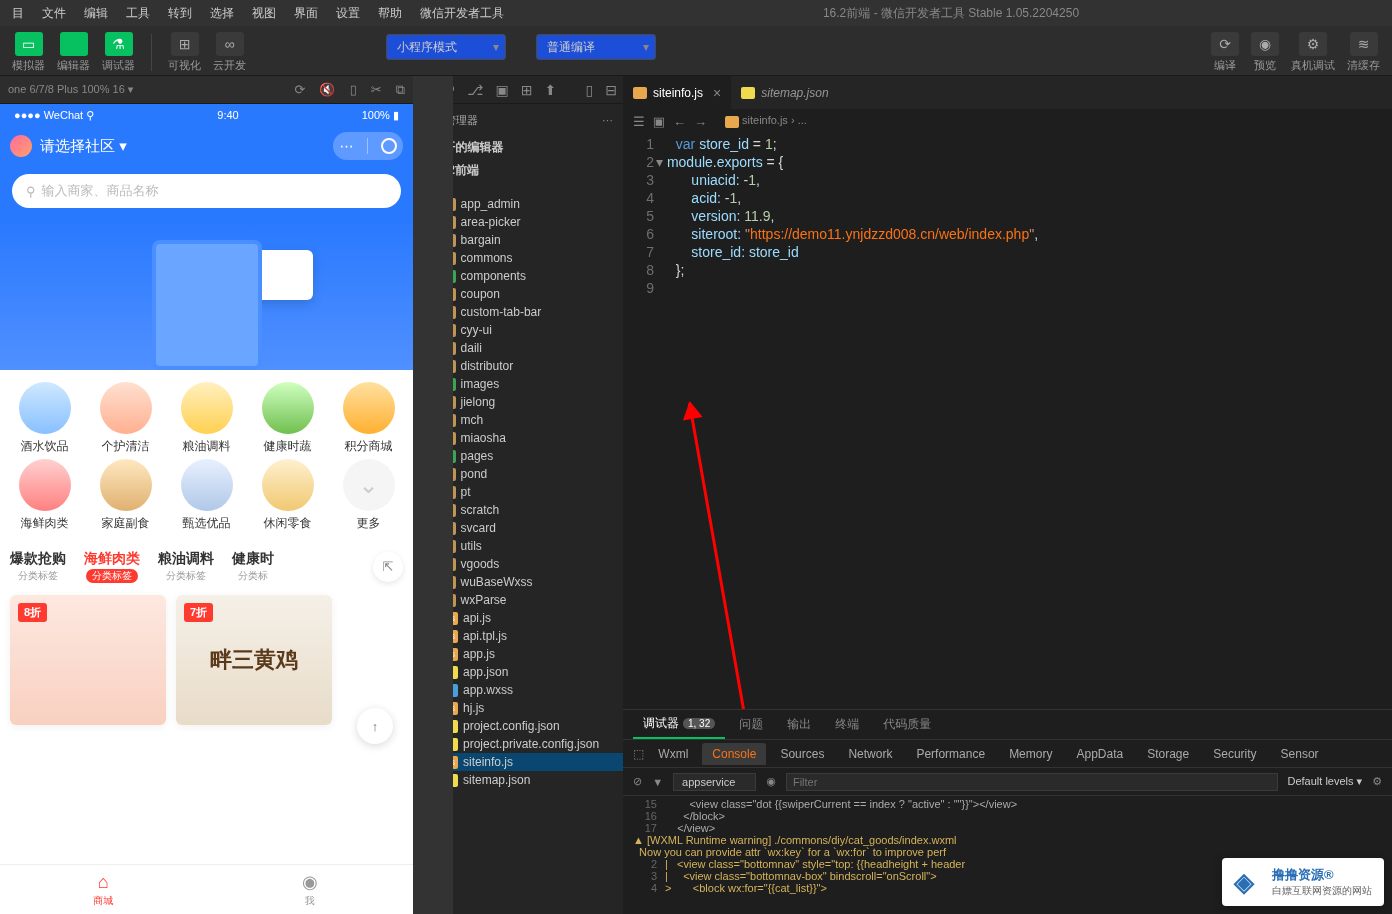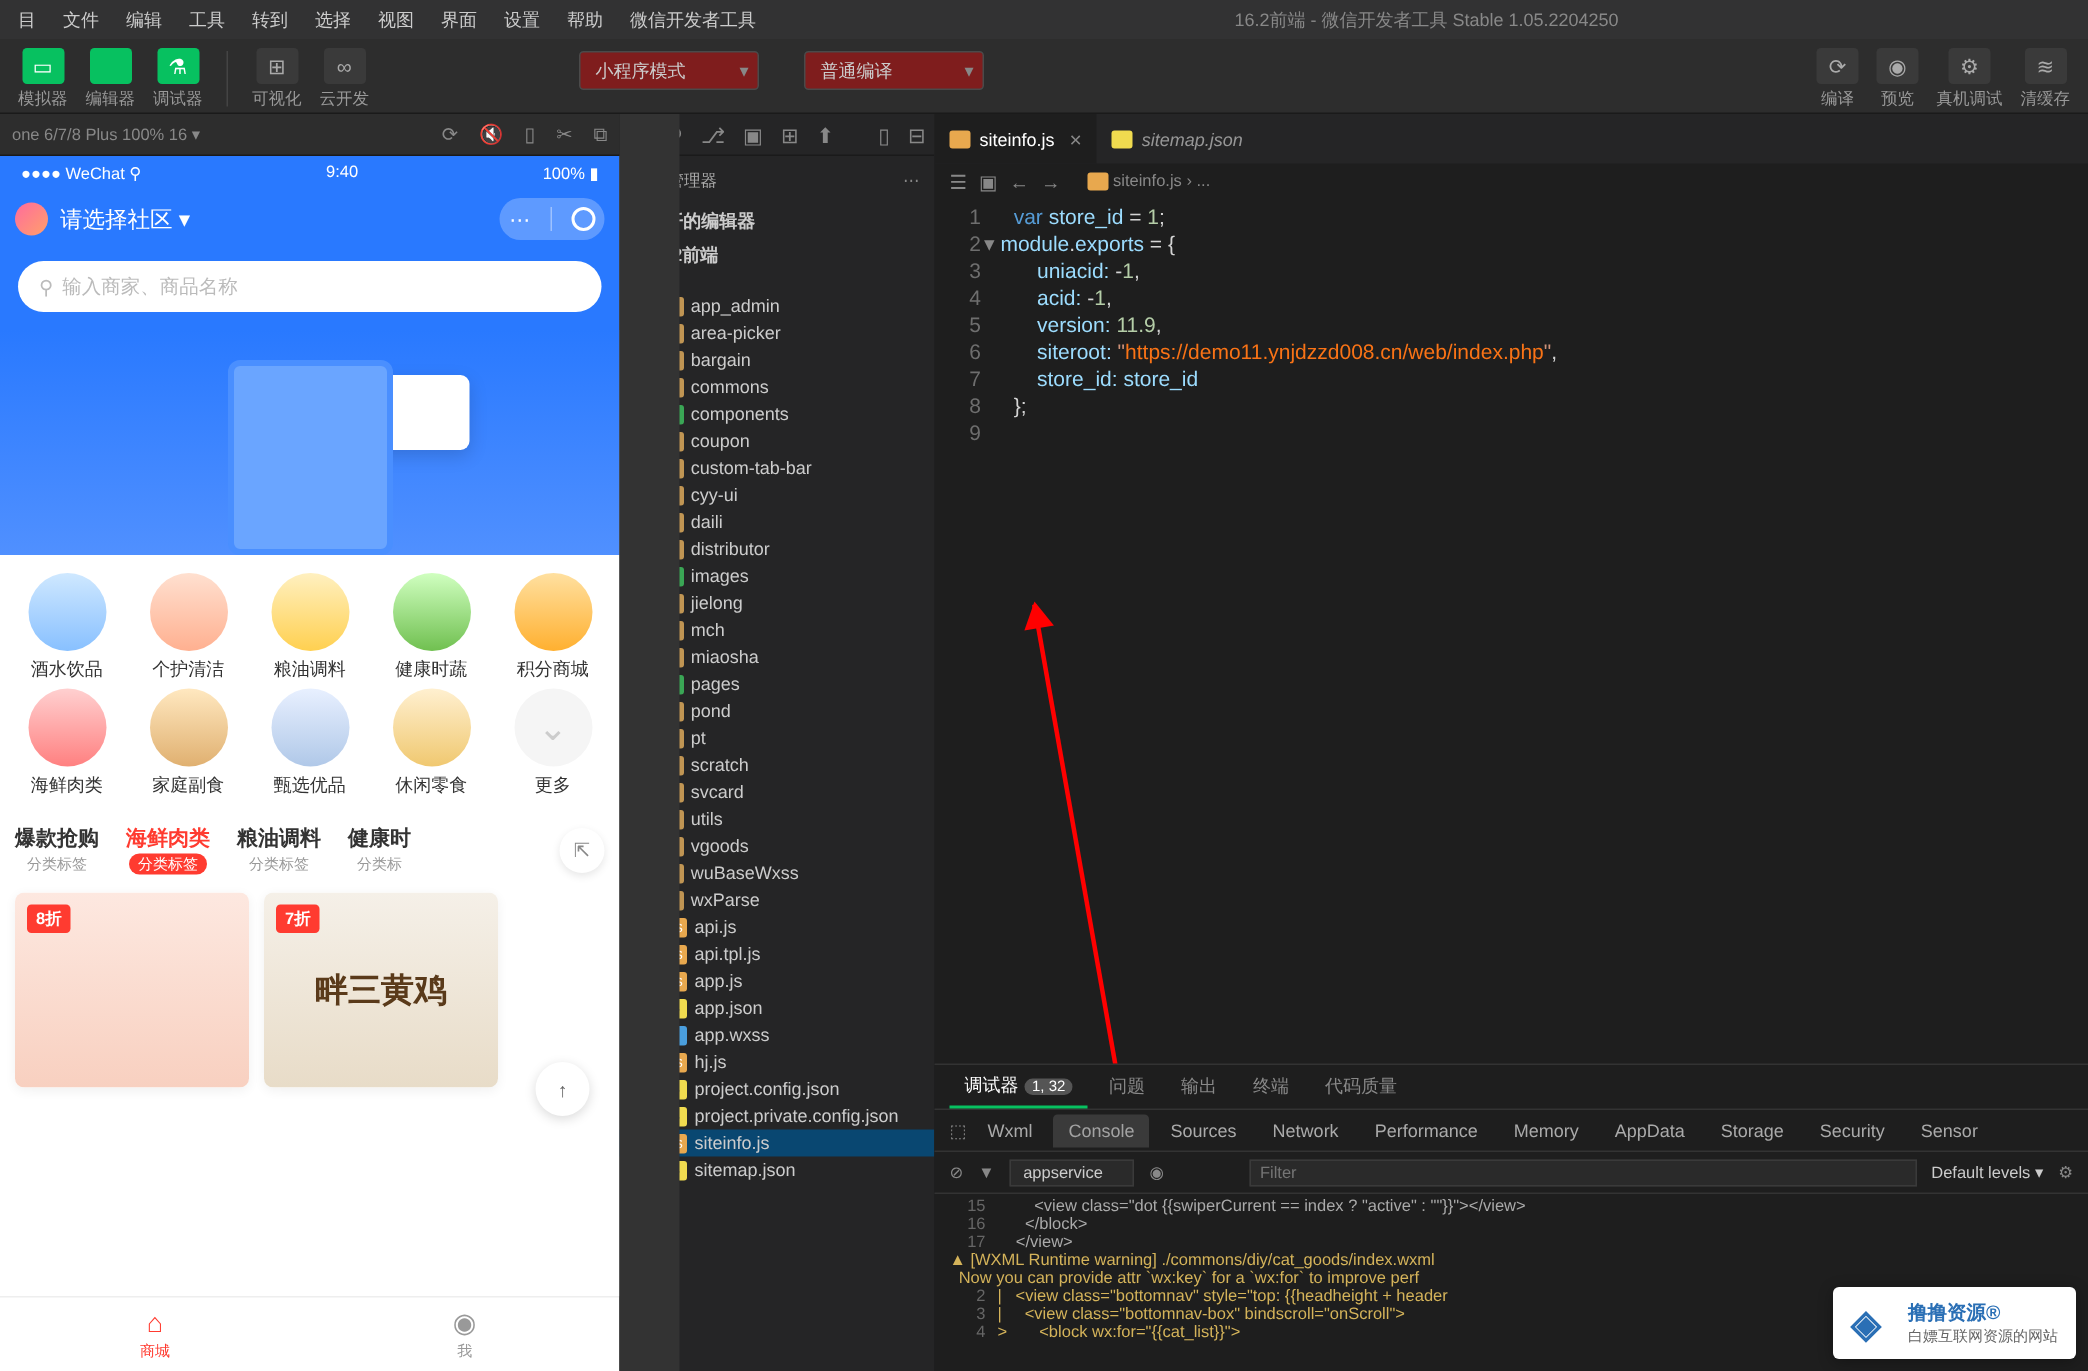--- a/index.html
+++ b/index.html
@@ -12,21 +12,21 @@
 
 
 .toolbar { height: 50px; background: #2d2d2d; display: flex; align-items: flex-start; padding: 4px 8px; gap: 8px; border-bottom: 1px solid #1a1a1a; }
 .tb-group { display: flex; gap: 4px; }
 .tb-btn { display: flex; flex-direction: column; align-items: center; gap: 2px; padding: 2px 4px; cursor: pointer; }
 .tb-btn .ic { width: 28px; height: 24px; border-radius: 3px; display: flex; align-items: center; justify-content: center; font-size: 14px; }
 .tb-btn .ic.green { background: #07c160; color: #fff; }
 .tb-btn .ic.gray { background: #3a3a3a; color: #aaa; }
 .tb-btn .lbl { font-size: 11px; color: #999; }
 .tb-spacer { flex: 0 0 120px; }
-.tb-select { background: #7f1d1d; border: 1px solid #4a4a4a; color: #ccc; padding: 4px 20px 4px 10px; border-radius: 3px; font-size: 12px; height: 26px; display: flex; align-items: center; position: relative; min-width: 120px; }
+.tb-select { background: #1d4ed8; border: 1px solid #4a4a4a; color: #ccc; padding: 4px 20px 4px 10px; border-radius: 3px; font-size: 12px; height: 26px; display: flex; align-items: center; position: relative; min-width: 120px; }
 .tb-select::after { content: "▾"; position: absolute; right: 6px; color: #888; }
 .tb-right { margin-left: auto; display: flex; gap: 4px; align-items: flex-start; }
 
 
 .main { display: flex; height: calc(100% - 76px); }
 
 
 .sim-panel { width: 413px; background: #2d2d2d; display: flex; flex-direction: column; }
 .sim-top { height: 28px; display: flex; align-items: center; padding: 0 8px; font-size: 11px; color: #888; border-bottom: 1px solid #1a1a1a; }
 .sim-top .spacer { flex: 1; }
@@ -111,25 +111,25 @@
 .kw { color: #569cd6; } .prop { color: #9cdcfe; } .num { color: #b5cea8; } .str { color: #ce9178; } .url { color: #f97316; } .op { color: #d4d4d4; }
 
 
 .bottom { border-top: 1px solid #333; background: #1e1e1e; display: flex; flex-direction: column; height: 205px; }
 .btabs { height: 30px; display: flex; align-items: center; padding: 0 10px; gap: 4px; border-bottom: 1px solid #333; font-size: 12px; }
 .btab { padding: 5px 10px; color: #888; cursor: pointer; }
 .btab.active { color: #fff; border-bottom: 2px solid #07c160; }
 .btab .badge { background: #555; border-radius: 8px; padding: 0 5px; font-size: 10px; margin-left: 4px; }
 .devtabs { height: 28px; display: flex; align-items: center; padding: 0 10px; gap: 4px; border-bottom: 1px solid #333; font-size: 12px; }
 .devtab { padding: 4px 10px; color: #aaa; cursor: pointer; }
-.devtab.active { background: #3a3a3a; color: #a3a3a3; border-radius: 3px 3px 0 0; }
+.devtab.active { background: #3a3a3a; color: #f97316; border-radius: 3px 3px 0 0; }
 .console-bar { height: 28px; display: flex; align-items: center; padding: 0 10px; gap: 10px; border-bottom: 1px solid #333; font-size: 11px; }
 .console-bar .ic { color: #888; cursor: pointer; }
 .console-bar select, .console-bar input { background: #2a2a2a; border: 1px solid #3a3a3a; color: #ccc; padding: 2px 6px; font-size: 11px; }
-.console-bar input { flex: 1; min-width: 100px; margin-left: 47px; }
+.console-bar input { flex: 1; min-width: 100px; }
 .console-out { flex: 1; overflow: auto; font-family: Consolas, monospace; font-size: 11px; padding: 2px 10px; }
 .console-line { display: flex; gap: 8px; color: #aaa; white-space: pre; }
 .console-line .ln { color: #666; width: 24px; text-align: right; }
 .console-line.warn { color: #d4b35a; }
 .watermark { position: absolute; right: 8px; bottom: 8px; background: #fff; padding: 8px 12px; border-radius: 4px; display: flex; align-items: center; gap: 8px; color: #2a6fb5; font-weight: bold; box-shadow: 0 2px 10px rgba(0,0,0,0.3); }
 .watermark .logo { width: 30px; height: 30px; color: #2a6fb5; font-size: 26px; }
 .watermark .sub { font-size: 10px; color: #666; font-weight: normal; }
 </style>
 </head>
 <body>

